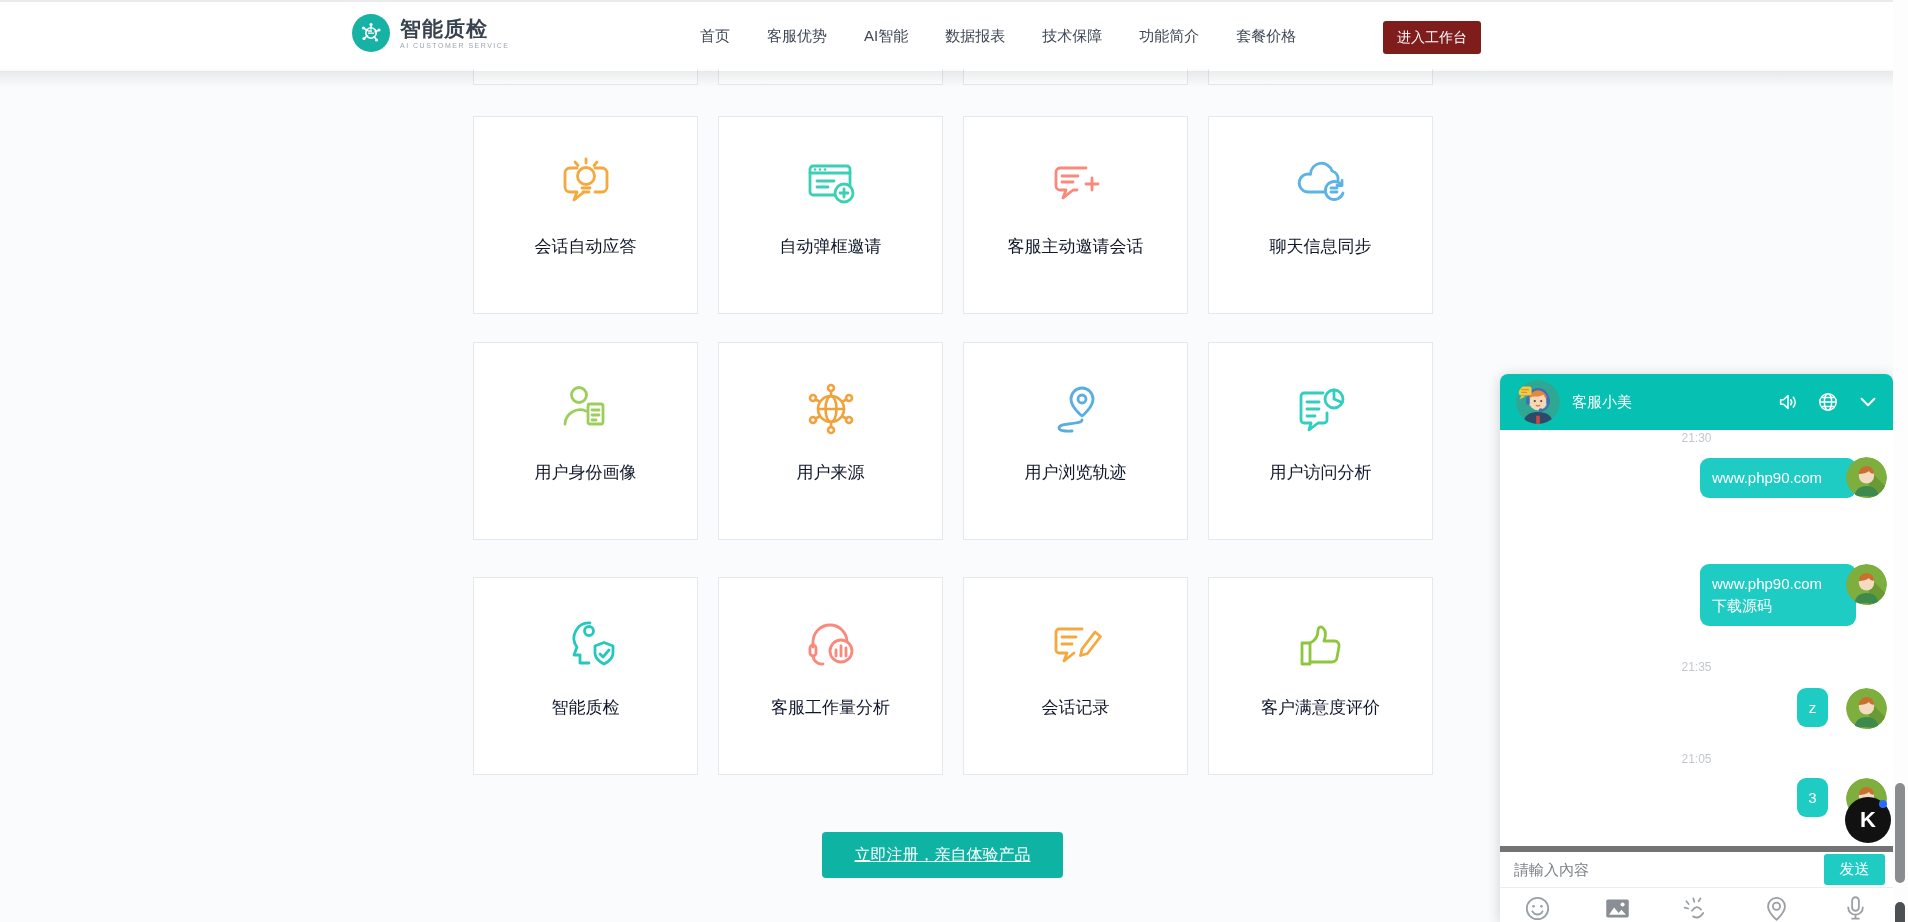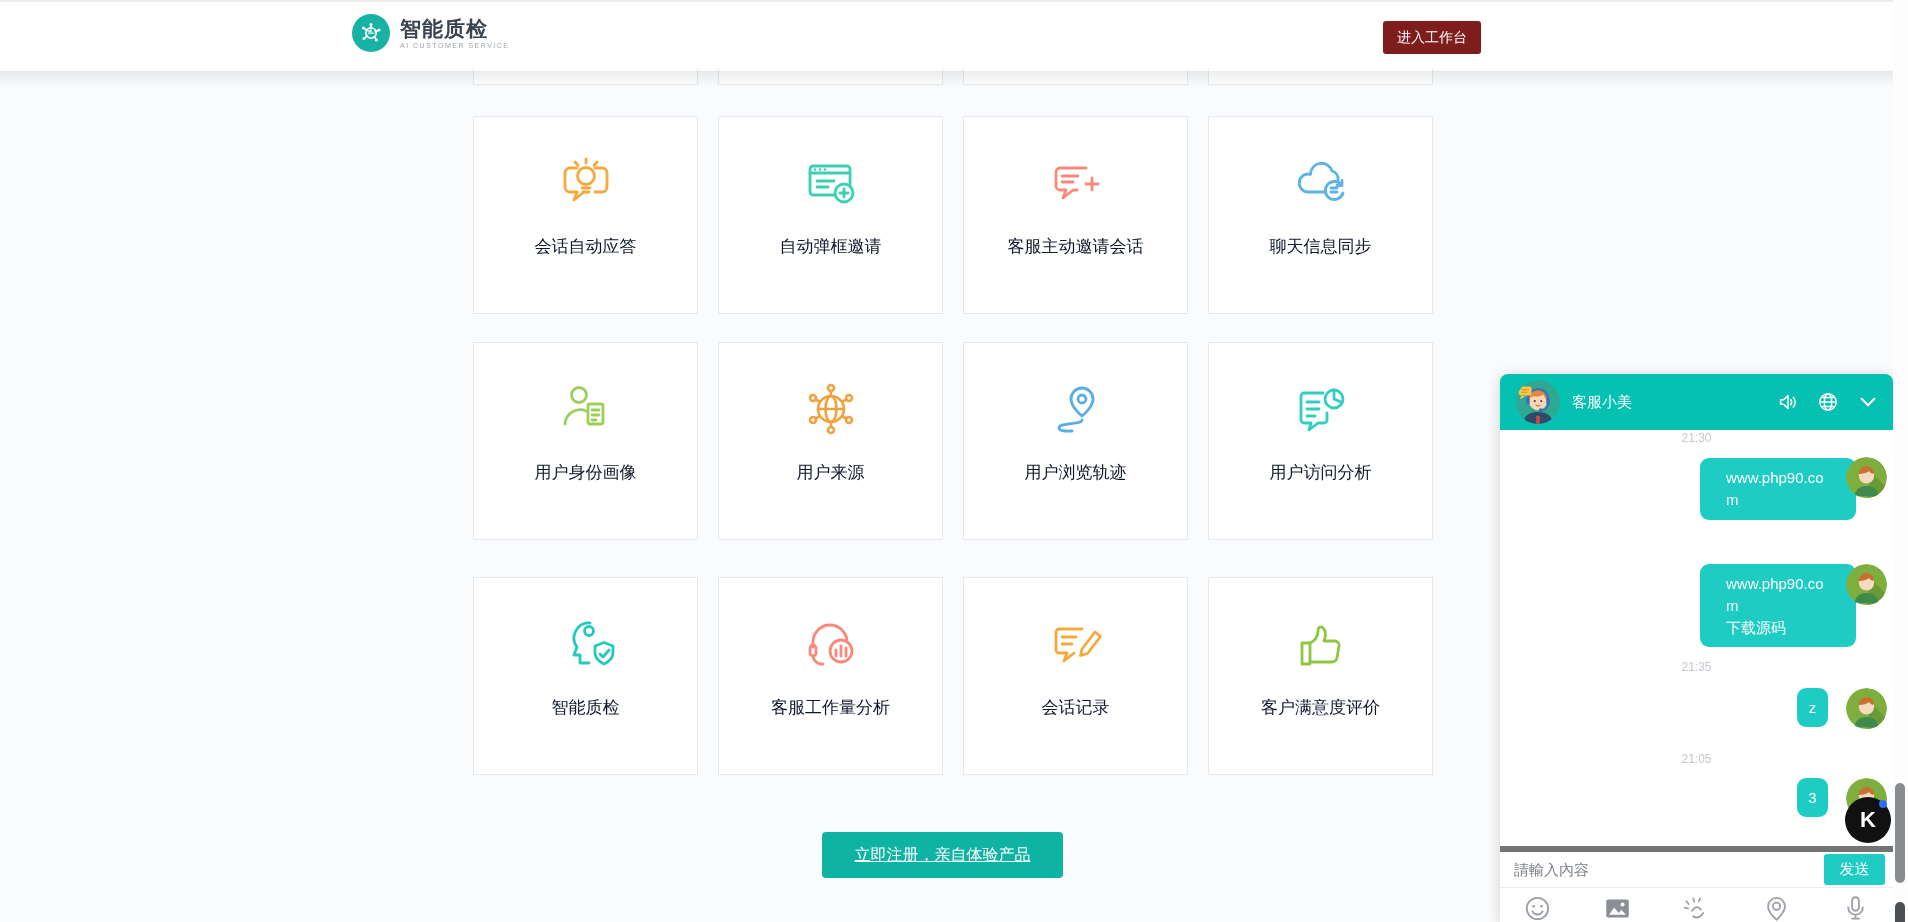--- a/index.html
+++ b/index.html
@@ -34,21 +34,21 @@
       border-radius:8px 8px 0 0; box-shadow:0 2px 14px rgba(0,0,0,.18); z-index:30; display:flex; flex-direction:column; overflow:hidden; }
   .chat-header { height:56px; flex:0 0 56px; display:flex; align-items:center; padding:0 16px; position:relative; }
   .chat-avatar { width:44px; height:44px; border-radius:50%; overflow:hidden; flex:0 0 44px; }
   .chat-name { color:#fff; font-size:15px; margin-left:12px; }
   .chat-header-icons { position:absolute; right:14px; top:0; height:56px; display:flex; align-items:center; gap:18px; color:#fff; }
   .hicon { width:22px; height:22px; cursor:pointer; }
 
   .chat-msgs { flex:1 1 auto; position:relative; background:#fff; }
   .msg-time { position:absolute; width:100%; text-align:center; font-size:12px; color:#c3c7cc; }
   .bubble { position:absolute; background:#1fccc3; color:#fff; border-radius:9px; font-size:15px; line-height:1.45; }
-  .bubble-big { left:200px; width:156px; padding:9px 26px; word-break:break-all; }
+  .bubble-big { left:200px; width:156px; padding:9px 12px; word-break:break-all; }
   .bubble-small { left:297px; width:31px; height:39px; display:flex; align-items:center; justify-content:center; }
   .msg-avatar { position:absolute; left:346px; width:41px; height:41px; border-radius:50%; overflow:hidden; }
 
   .chat-input-row { flex:0 0 41px; border-top:6px solid #737373; display:flex; align-items:center; padding:0 8px 0 14px; }
   .chat-input { flex:1; border:none; outline:none; font-size:15px; color:#333; font-family:inherit; background:transparent; }
   .chat-input::placeholder { color:#7c8187; opacity:1; }
   .send-btn { width:61px; height:31px; border-radius:3px; color:#fff; font-size:15px;
       display:flex; align-items:center; justify-content:center; cursor:pointer; flex:0 0 61px; }
   .chat-toolbar { flex:0 0 34px; border-top:1px solid #ededed; display:flex; justify-content:space-between; padding:7px 24px 0 24px; color:#9aa0a6; }
   .ticon { width:27px; height:27px; cursor:pointer; }
@@ -81,20 +81,29 @@
         <path d="M12 5.2V8M18.6 9.7l-2.4 1M16.8 17.6l-1.8-1.9M6.4 16.3l2-1.6M6 8l2.3 1.5"></path>
         <path d="M9.5 12.2h5M9.5 10h3" stroke-width="1.3"></path>
       </svg>
     </div>
     <div>
       <div class="logo-text-zh">智能质检</div>
       <div class="logo-text-en">AI CUSTOMER SERVICE</div>
     </div>
   </div>
 
+  <nav class="nav-menu">
+    <span class="nav-item">首页</span>
+    <span class="nav-item">客服优势</span>
+    <span class="nav-item">AI智能</span>
+    <span class="nav-item">数据报表</span>
+    <span class="nav-item">技术保障</span>
+    <span class="nav-item">功能简介</span>
+    <span class="nav-item">套餐价格</span>
+  </nav>
 
   <div class="nav-cta" style="background: #7f1d1d;">进入工作台</div>
 </header>
 
 <div class="card-stub" style="left:473px"></div>
 <div class="card-stub" style="left:718px"></div>
 <div class="card-stub" style="left:963px"></div>
 <div class="card-stub" style="left:1208px"></div>
 
 <div class="card" style="left:473px;top:116px">

